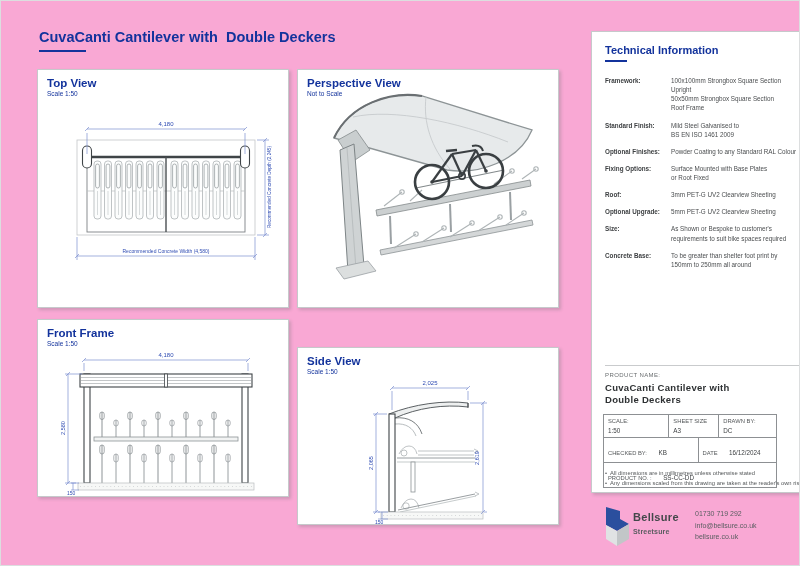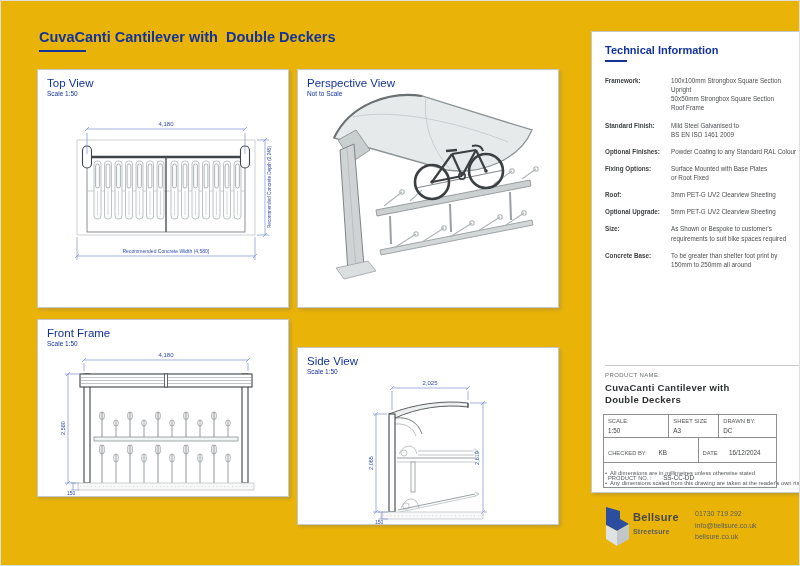--- a/index.html
+++ b/index.html
@@ -1,29 +1,29 @@
 <!DOCTYPE html>
 <html><head>
 <meta charset="utf-8">
 <style>
   html,body{margin:0;padding:0;background:#fff;}
-  .sheet{position:relative;width:800px;height:566px;background:#eab308;border:1px solid #dcdedf;
+  .sheet{position:relative;width:800px;height:566px;background:#f9a8d4;border:1px solid #dcdedf;
          box-sizing:border-box;font-family:"Liberation Sans",sans-serif;overflow:hidden;}
   .page-title{position:absolute;left:38px;top:28px;font-size:14.5px;font-weight:bold;color:#13339c;white-space:pre;}
   .title-underline{position:absolute;left:38px;top:49px;width:47px;height:2px;background:#13339c;}
 
   .panel{position:absolute;background:#fff;border:1px solid #c6c9cb;box-shadow:2px 2px 3px rgba(110,114,116,.3);}
   #panel-top   {left:36px;  top:68px;  width:250px; height:237px;}
   #panel-persp {left:296px; top:68px;  width:260px; height:237px;}
   #panel-front {left:36px;  top:318px; width:250px; height:176px;}
   #panel-side  {left:296px; top:318px; width:260px; height:176px;margin-top:28px;}
   #panel-tech  {left:590px; top:30px;  width:197px; height:460px;padding-left:39px;}
 
   .view-head{position:absolute;left:9px;top:7px;z-index:2;}
-  .view-title{font-size:11.5px;font-weight:normal;color:#13339c;}
+  .view-title{font-size:11.5px;font-weight:bold;color:#13339c;}
   .view-scale{font-size:6.5px;color:#13339c;margin-top:1px;}
   .drawing{position:absolute;left:0;top:0;width:100%;height:100%;}
   svg text{font-family:"Liberation Sans",sans-serif;}
 
   .ti-title{position:absolute;left:13px;top:12px;font-size:11px;font-weight:bold;color:#13339c;}
   .ti-underline{position:absolute;left:13px;top:28px;width:22px;height:2px;background:#13339c;}
   .ti-rows{position:absolute;left:13px;top:44px;right:8px;}
   .ti-row{display:flex;margin-bottom:8px;}
   .ti-label{width:66px;flex:none;font-size:6.3px;font-weight:bold;color:#3c3f41;line-height:1.45;}
   .ti-value{flex:1;font-size:6.3px;color:#4a4d4f;white-space:pre-line;line-height:1.45;}

